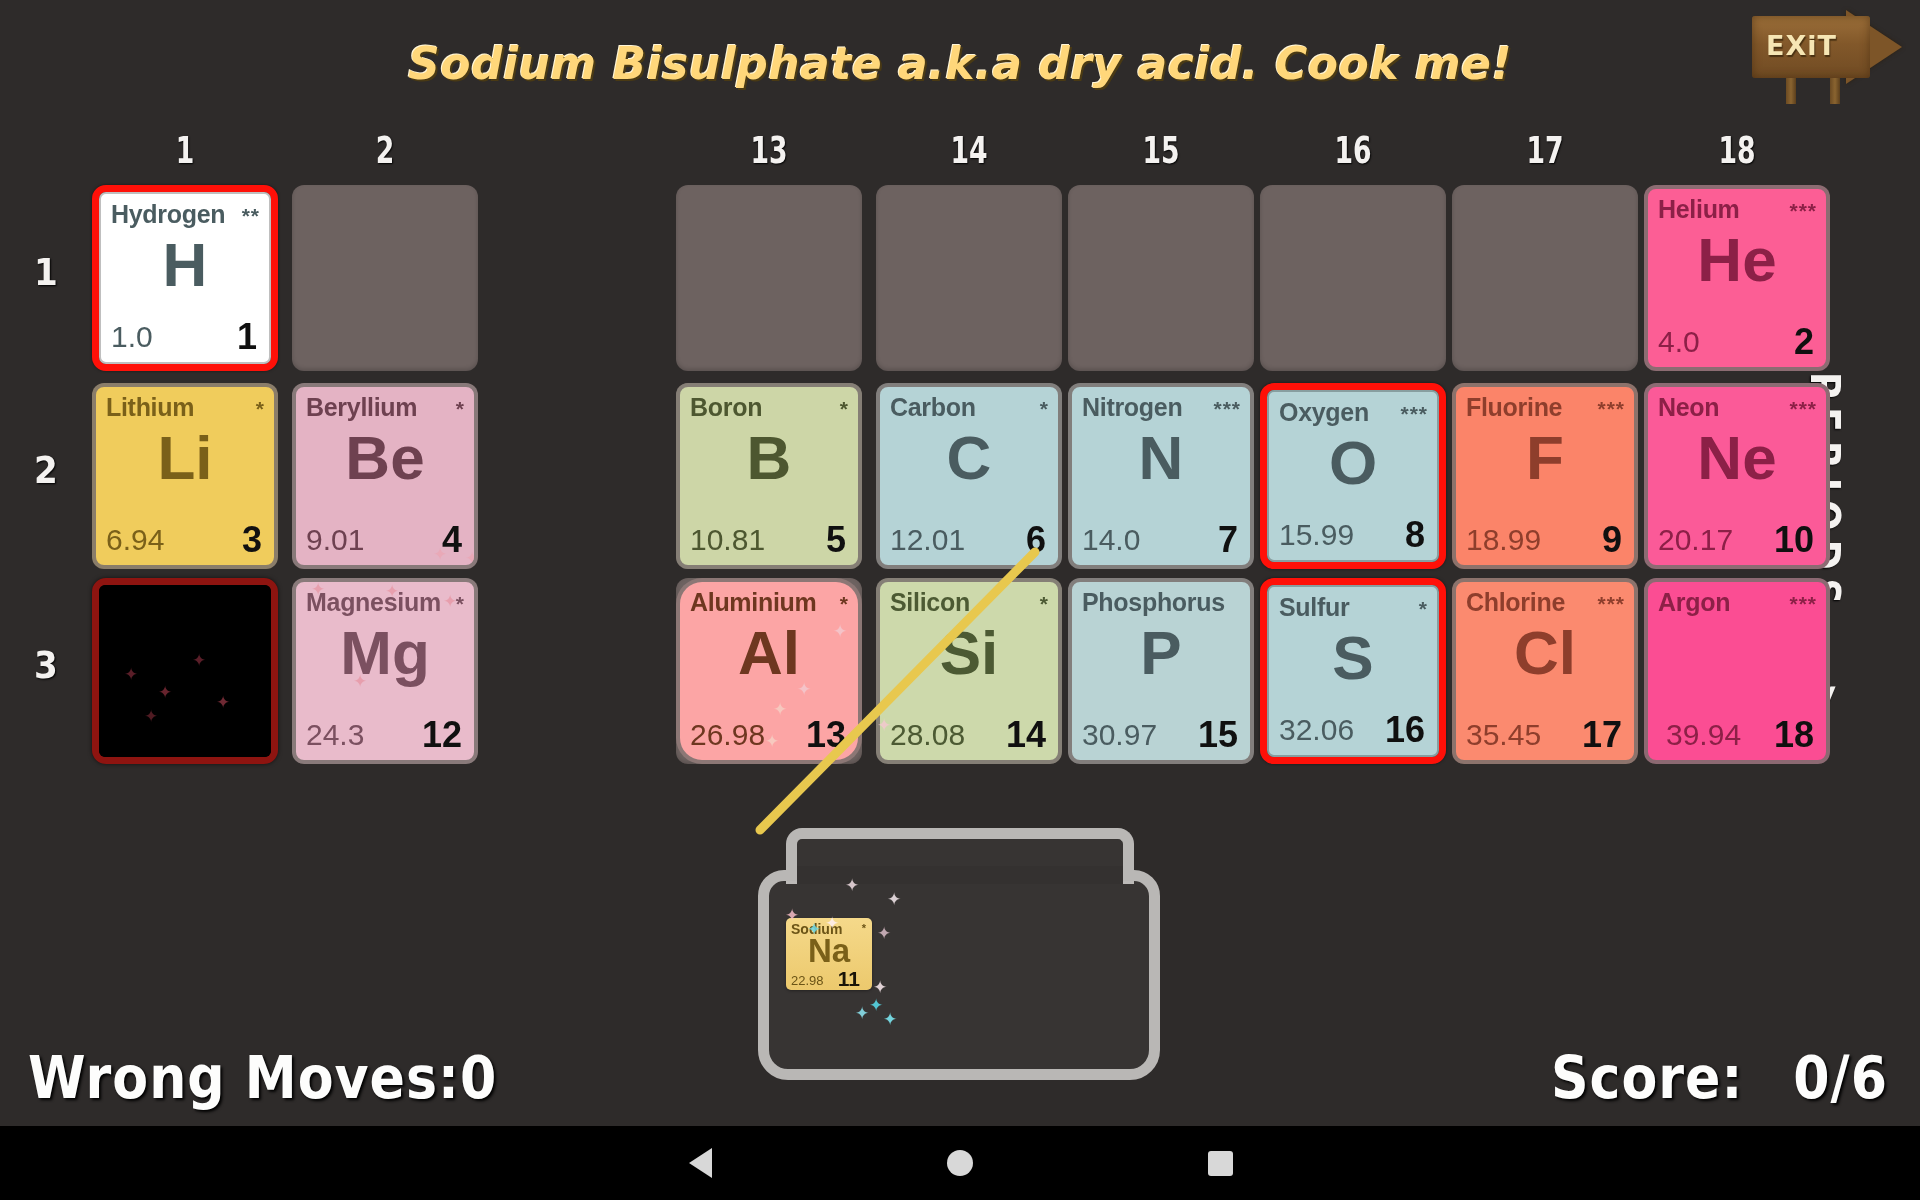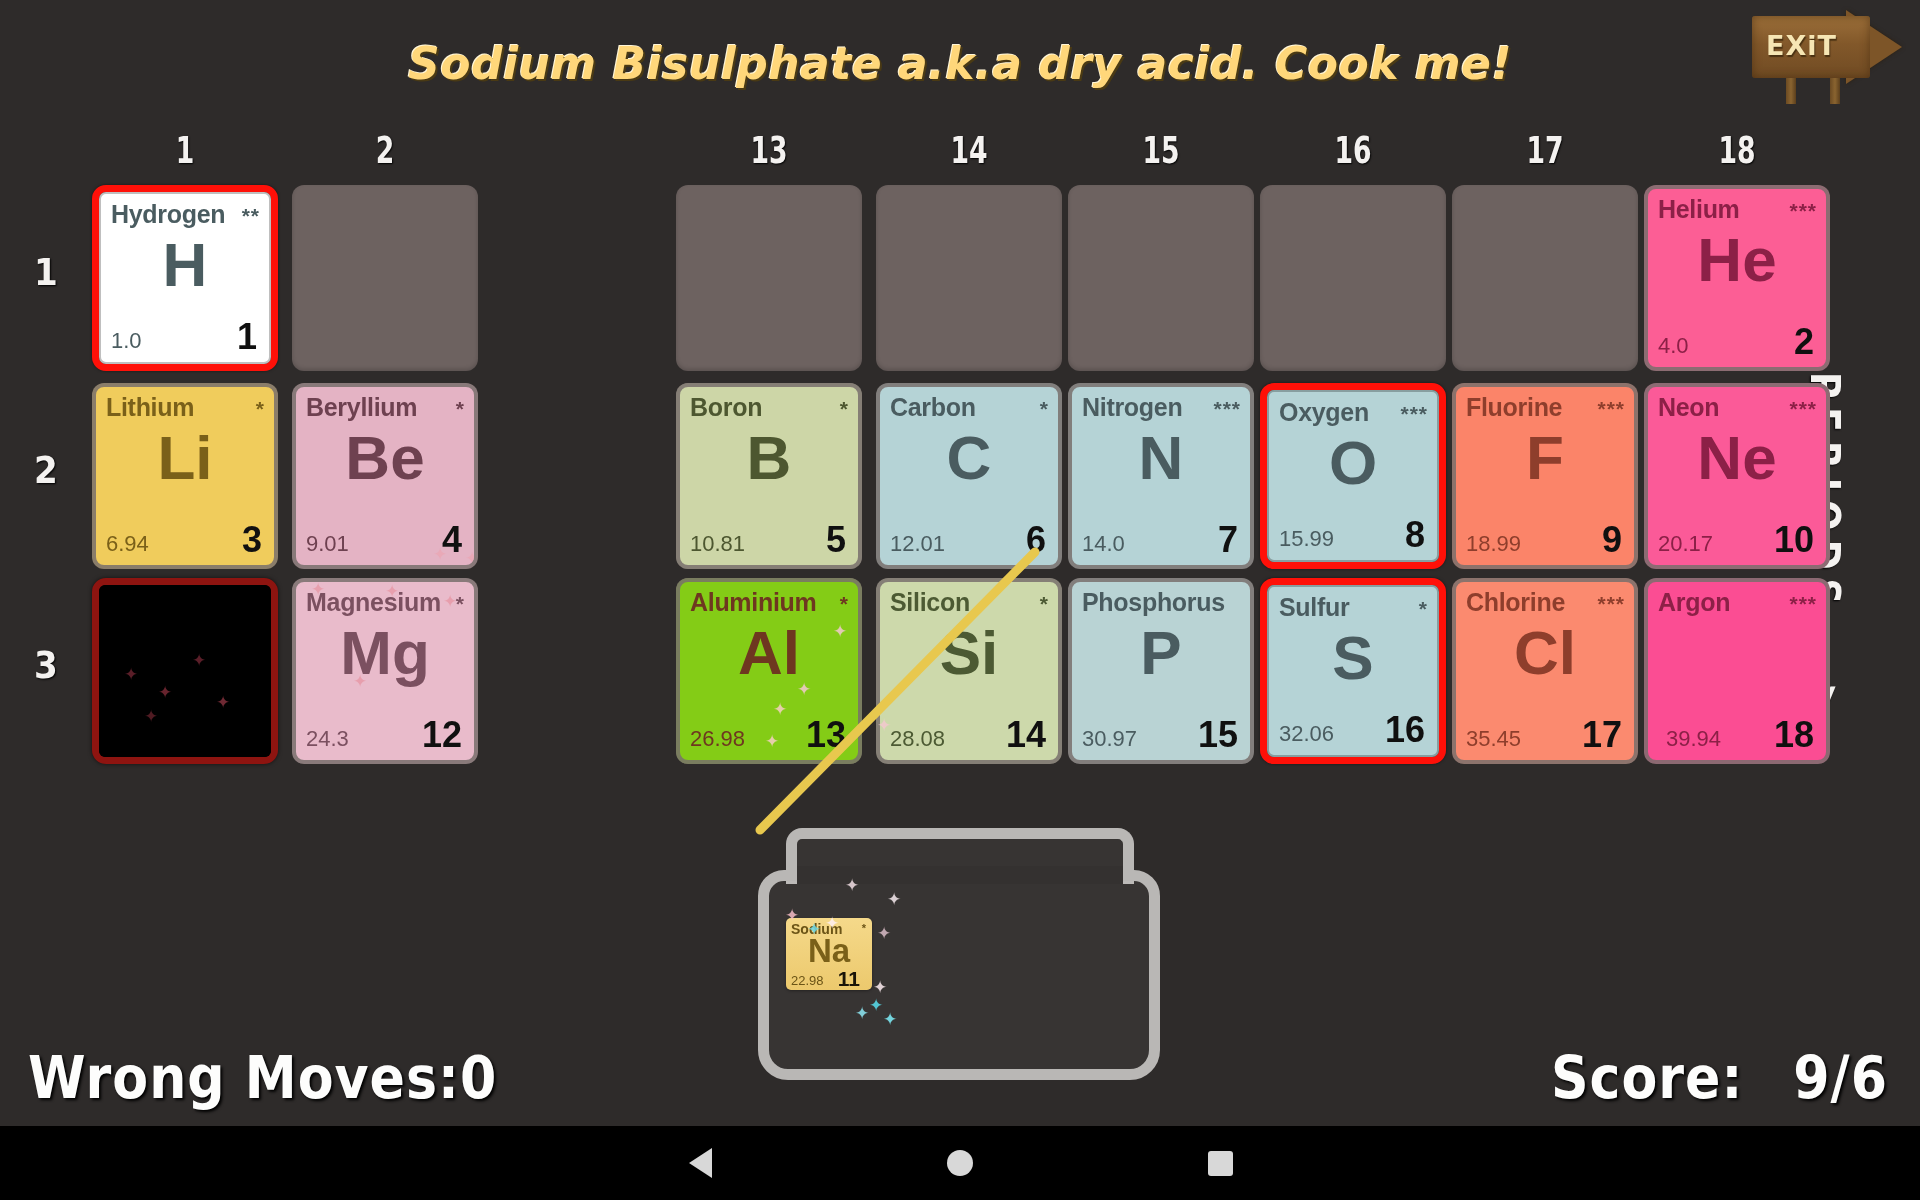--- a/index.html
+++ b/index.html
@@ -152,21 +152,21 @@
     position: absolute;
     top: 40px; left: 0; width: 100%;
     text-align: center;
     font-size: 62px;
     font-weight: bold;
     line-height: 1;
   }
   .tile .mass {
     position: absolute;
     bottom: 8px; left: 10px;
-    font-size: 22px;
+    font-size: 30px;
     font-weight: normal;
   }
   .tile .num {
     position: absolute;
     bottom: 4px; right: 12px;
     font-size: 36px;
     font-weight: bold;
     color: #101010;
   }
   
@@ -474,21 +474,21 @@
           <div class="sym" style="color: rgb(123, 80, 96);">Mg</div>
           <div class="mass" style="color: rgb(123, 80, 96);">24.3</div>
           <div class="num">12</div>
           <span class="sparkle" style="left: 18px; top: 8px; color: rgb(231, 154, 168); font-size: 9px;"></span>
           <span class="sparkle" style="left: 92px; top: 10px; color: rgb(231, 154, 168); font-size: 8px;"></span>
           <span class="sparkle" style="left: 150px; top: 20px; color: rgb(231, 154, 168); font-size: 8px;"></span>
           <span class="sparkle" style="left: 60px; top: 100px; color: rgb(231, 154, 168); font-size: 7px;"></span>
         </div>
       </div>
       <div class="cell" style="left: 676px; top: 578px;">
-        <div class="tile" style="background: #84cc16;">
+        <div class="tile" style="background: #fca5a5; border-radius: 26px;">
           <div class="nm" style="color: rgb(110, 55, 32);">Aluminium</div>
           <div class="stars" style="color: rgb(110, 55, 32);">*</div>
           <div class="sym" style="color: rgb(110, 55, 32);">Al</div>
           <div class="mass" style="color: rgb(110, 55, 32);">26.98</div>
           <div class="num">13</div>
           <span class="sparkle" style="left: 96px; top: 128px; color: rgb(246, 207, 196); font-size: 10px;"></span>
           <span class="sparkle" style="left: 88px; top: 160px; color: rgb(246, 207, 196); font-size: 8px;"></span>
         </div>
       </div>
       <div class="cell" style="left: 876px; top: 578px;">
@@ -563,21 +563,21 @@
         <span class="sparkle" style="left: 122px; top: 178px; color: rgb(89, 224, 239); font-size: 20px;"></span>
         <span class="sparkle" style="left: 136px; top: 192px; color: rgb(127, 240, 251); font-size: 18px;"></span>
         <span class="sparkle" style="left: 108px; top: 186px; color: rgb(143, 233, 245); font-size: 16px;"></span>
       </div>
   </div>
 
   <div class="hud" id="wrong-moves">
     <span>Wrong Moves:</span><span>0</span>
   </div>
   <div class="hud" id="score">
-    <span>Score:</span><span class="score-val">9/6</span>
+    <span>Score:</span><span class="score-val">0/6</span>
   </div>
 
   <div id="navbar">
     <div class="nav-btn">
       <div class="nav-back"></div>
     </div>
     <div class="nav-btn">
       <div class="nav-home"></div>
     </div>
     <div class="nav-btn">

